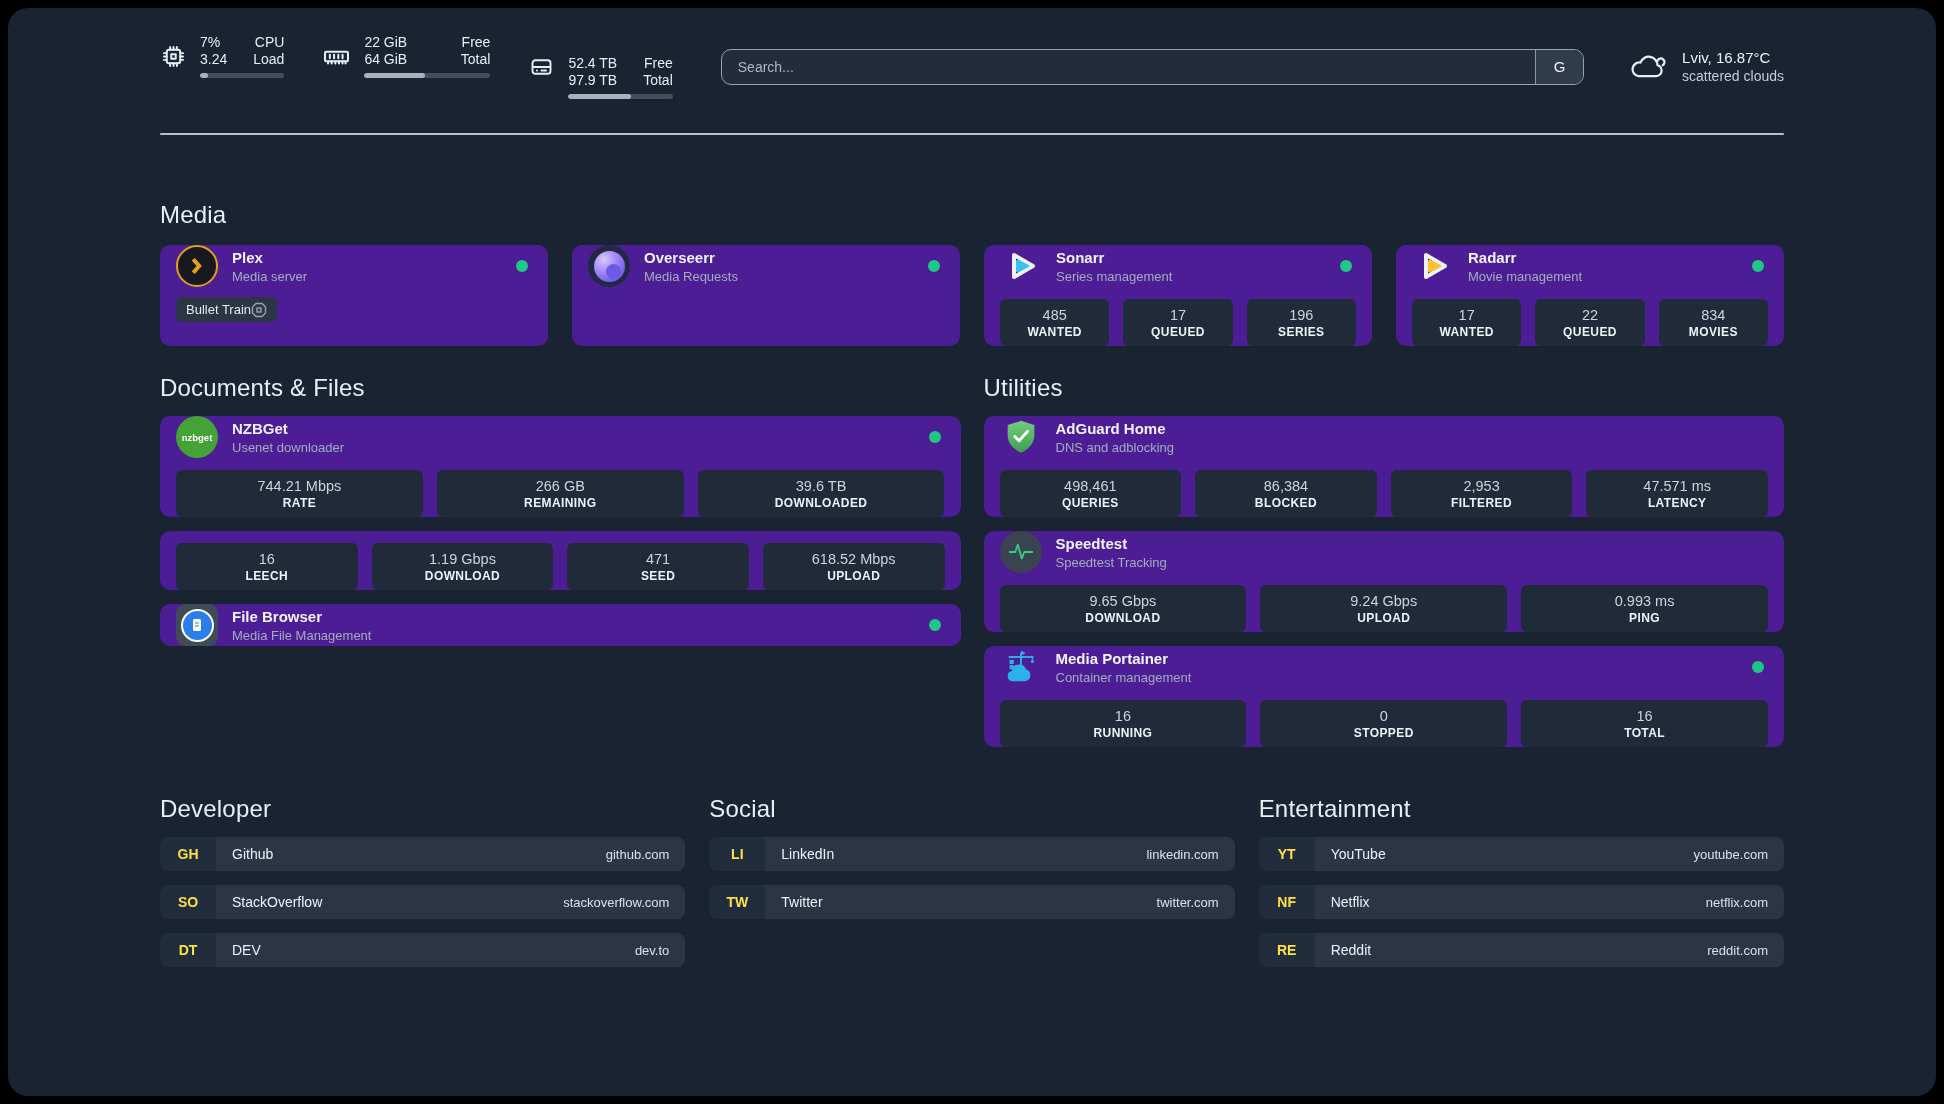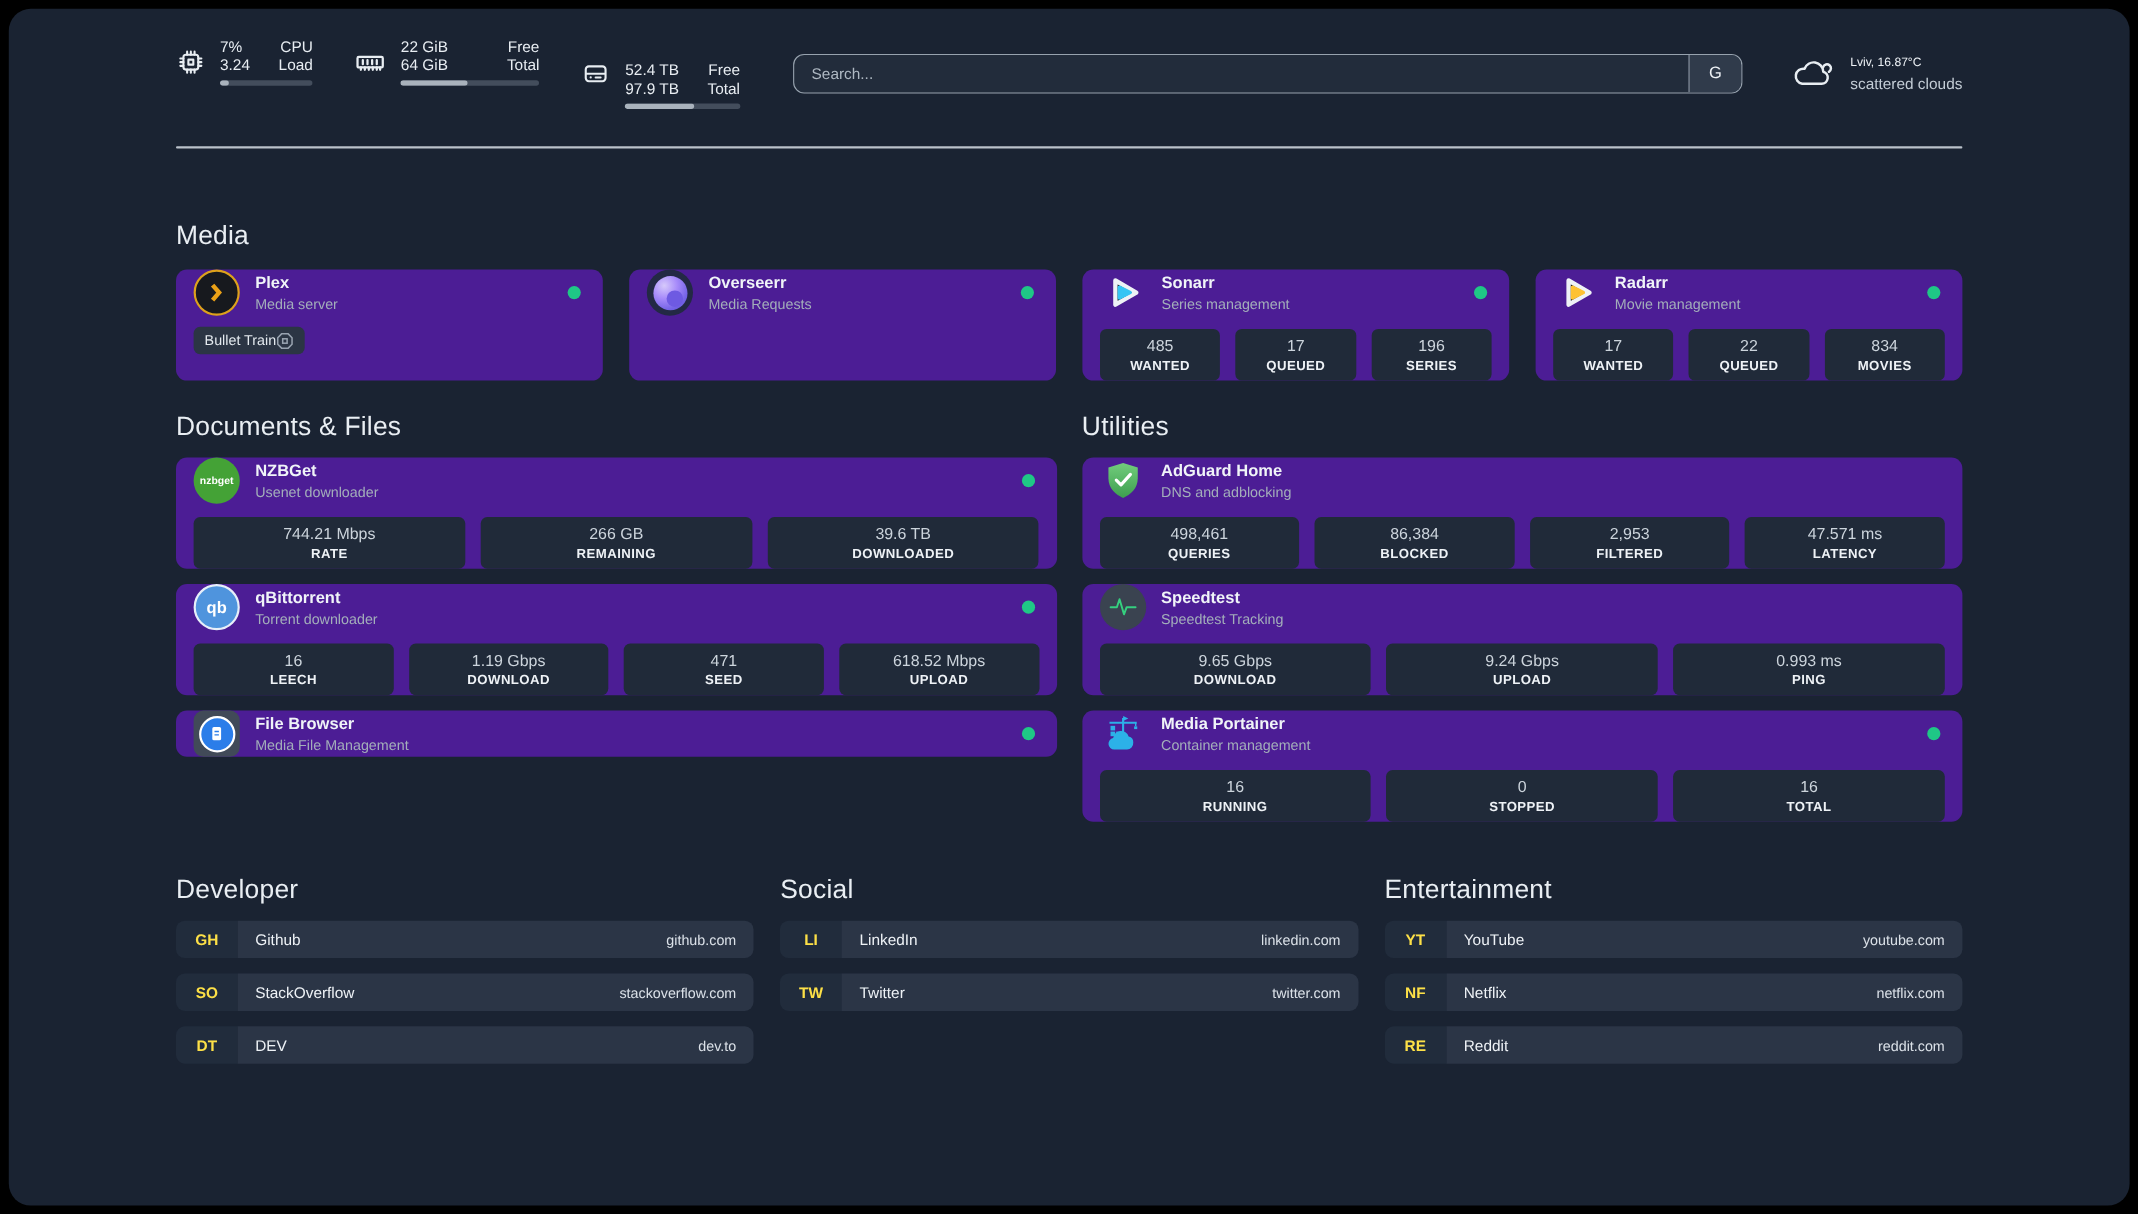--- a/index.html
+++ b/index.html
@@ -24,21 +24,21 @@
   .searchwrap { flex:1; display:flex; align-items:stretch; height:36px; margin:0 44px 0 48px;
     background:#222c3b; border:1px solid #97a2ae; border-radius:10px; overflow:hidden; }
   .searchwrap input { flex:1; background:transparent; border:none; outline:none;
     padding:0 16px; font-size:14px; color:#e8edf2; font-family:inherit; }
   .searchwrap input::placeholder { color:#aeb8c2; }
   .search-engine { width:48px; display:flex; align-items:center; justify-content:center;
     background:#303b4b; border-left:1px solid #8b96a3; color:#eef2f6; font-size:15px;
     font-weight:500; cursor:pointer; }
 
   .weather { display:flex; align-items:center; gap:14px; }
-  .weather-text .wt1 { font-size:11px; color:#eef2f6; line-height:19px; }
+  .weather-text .wt1 { font-size:15px; color:#eef2f6; line-height:19px; }
   .weather-text .wt2 { font-size:14px; color:#c3ccd5; line-height:18px; }
 
   .divider { height:2px; background:#ccd3da; opacity:.9; border-radius:1px; margin-top:34px; }
 
   
   h2.sec { font-size:24px; font-weight:500; color:#e9eef3; letter-spacing:.2px; }
   .media-title { margin-top:66px; }
   .media-grid { display:grid; grid-template-columns:repeat(4,1fr); gap:24px; margin-top:16px; }
   .mid-grid { display:grid; grid-template-columns:1fr 1fr; gap:23px; margin-top:28px; align-items:start; }
   .col { display:flex; flex-direction:column; }
@@ -330,30 +330,20 @@
               <div class="stat-label">REMAINING</div>
             </div>
             <div class="stat">
               <div class="stat-value">39.6 TB</div>
               <div class="stat-label">DOWNLOADED</div>
             </div>
           </div>
         </div>
 
         <div class="card">
-          <div class="card-head">
-            <div class="app-icon ic-qbit">
-              <span>qb</span>
-            </div>
-            <div class="app-text">
-              <div class="app-name">qBittorrent</div>
-              <div class="app-desc">Torrent downloader</div>
-            </div>
-            <span class="dot"></span>
-          </div>
           <div class="stats">
             <div class="stat">
               <div class="stat-value">16</div>
               <div class="stat-label">LEECH</div>
             </div>
             <div class="stat">
               <div class="stat-value">1.19 Gbps</div>
               <div class="stat-label">DOWNLOAD</div>
             </div>
             <div class="stat">

